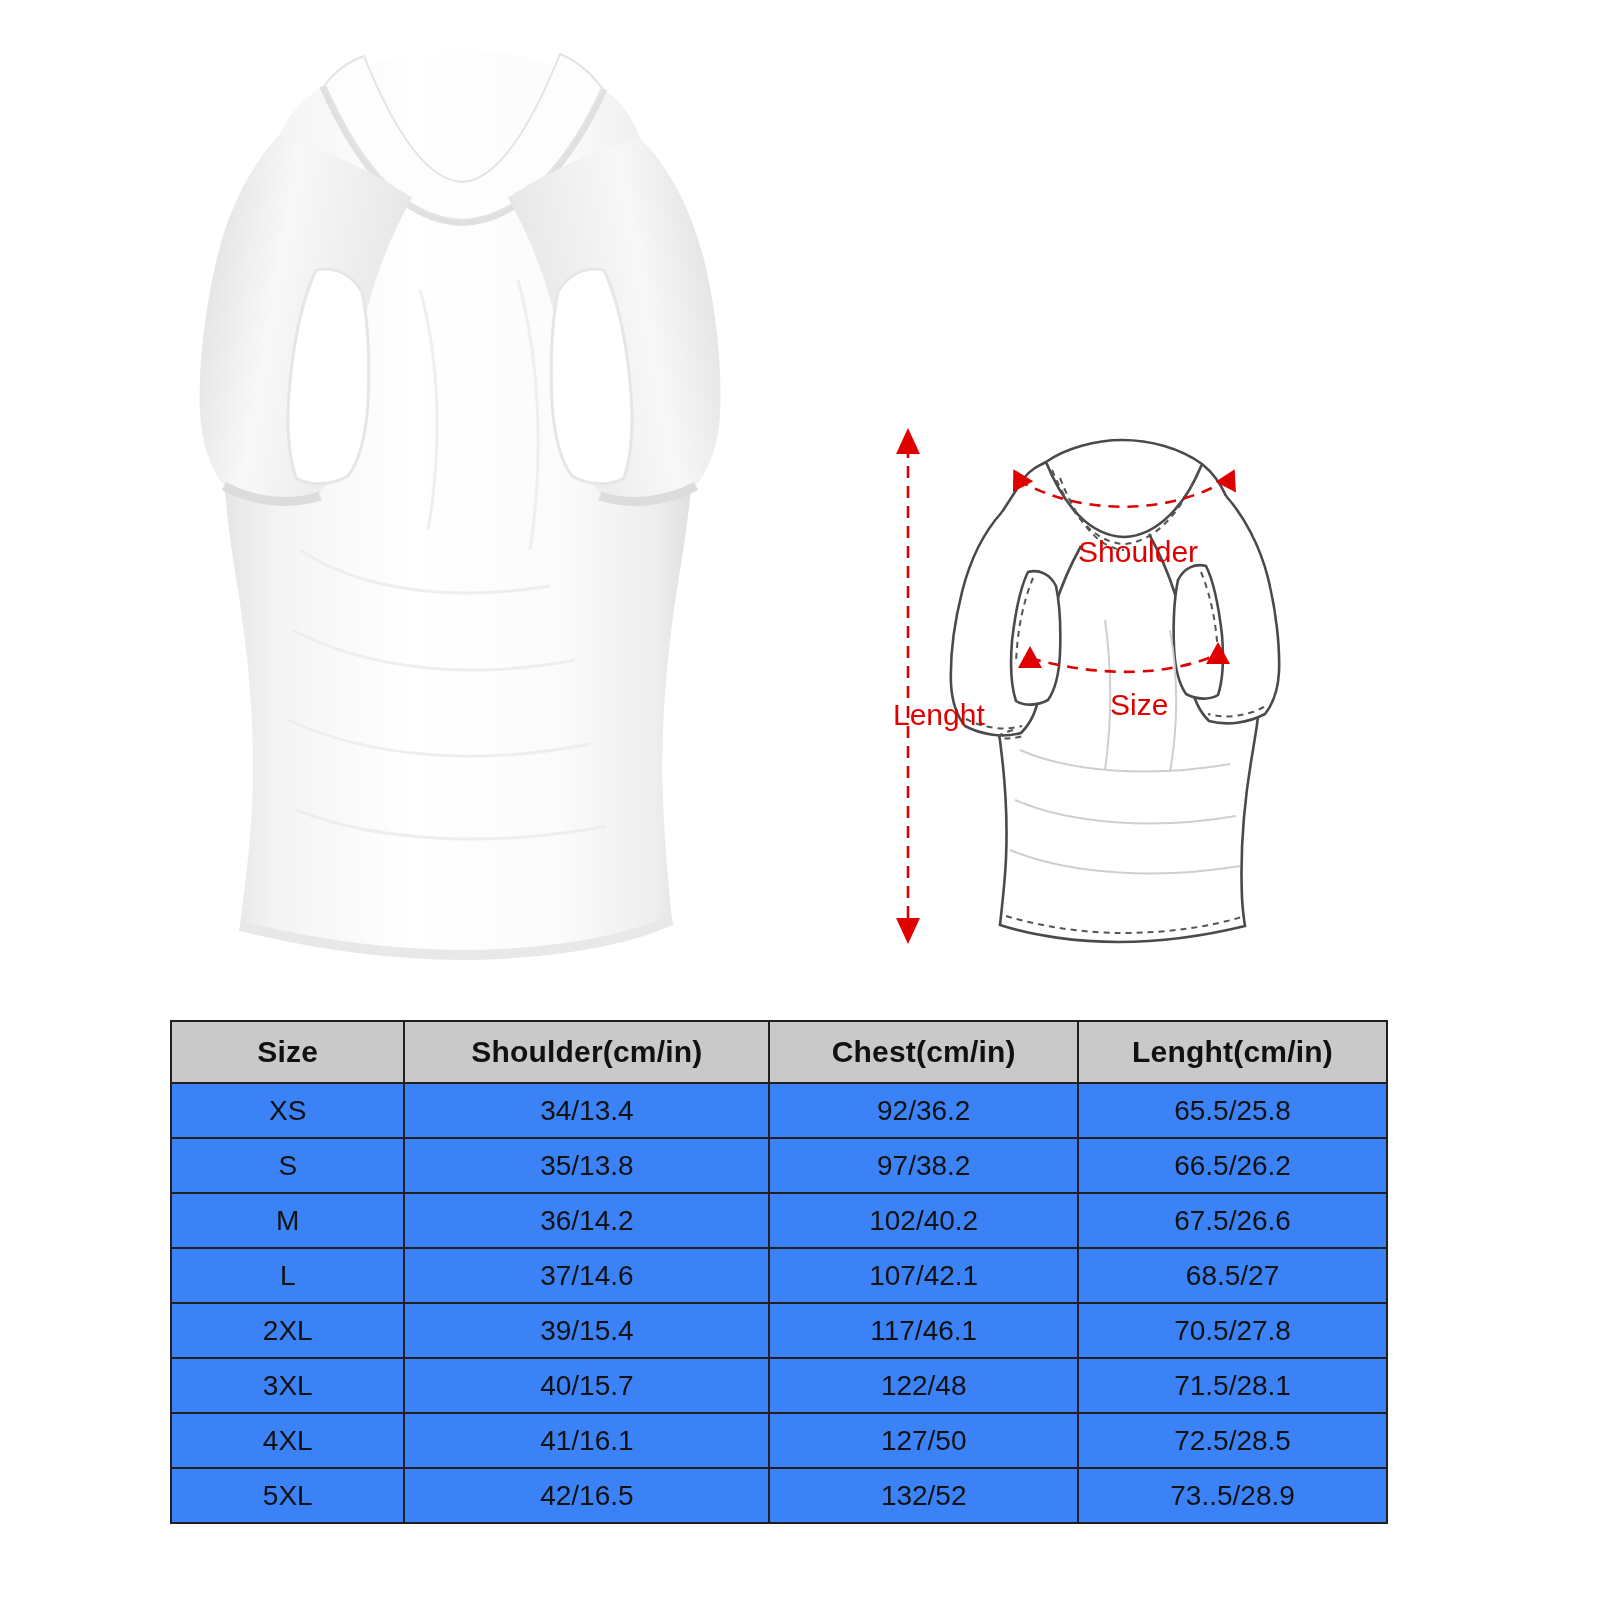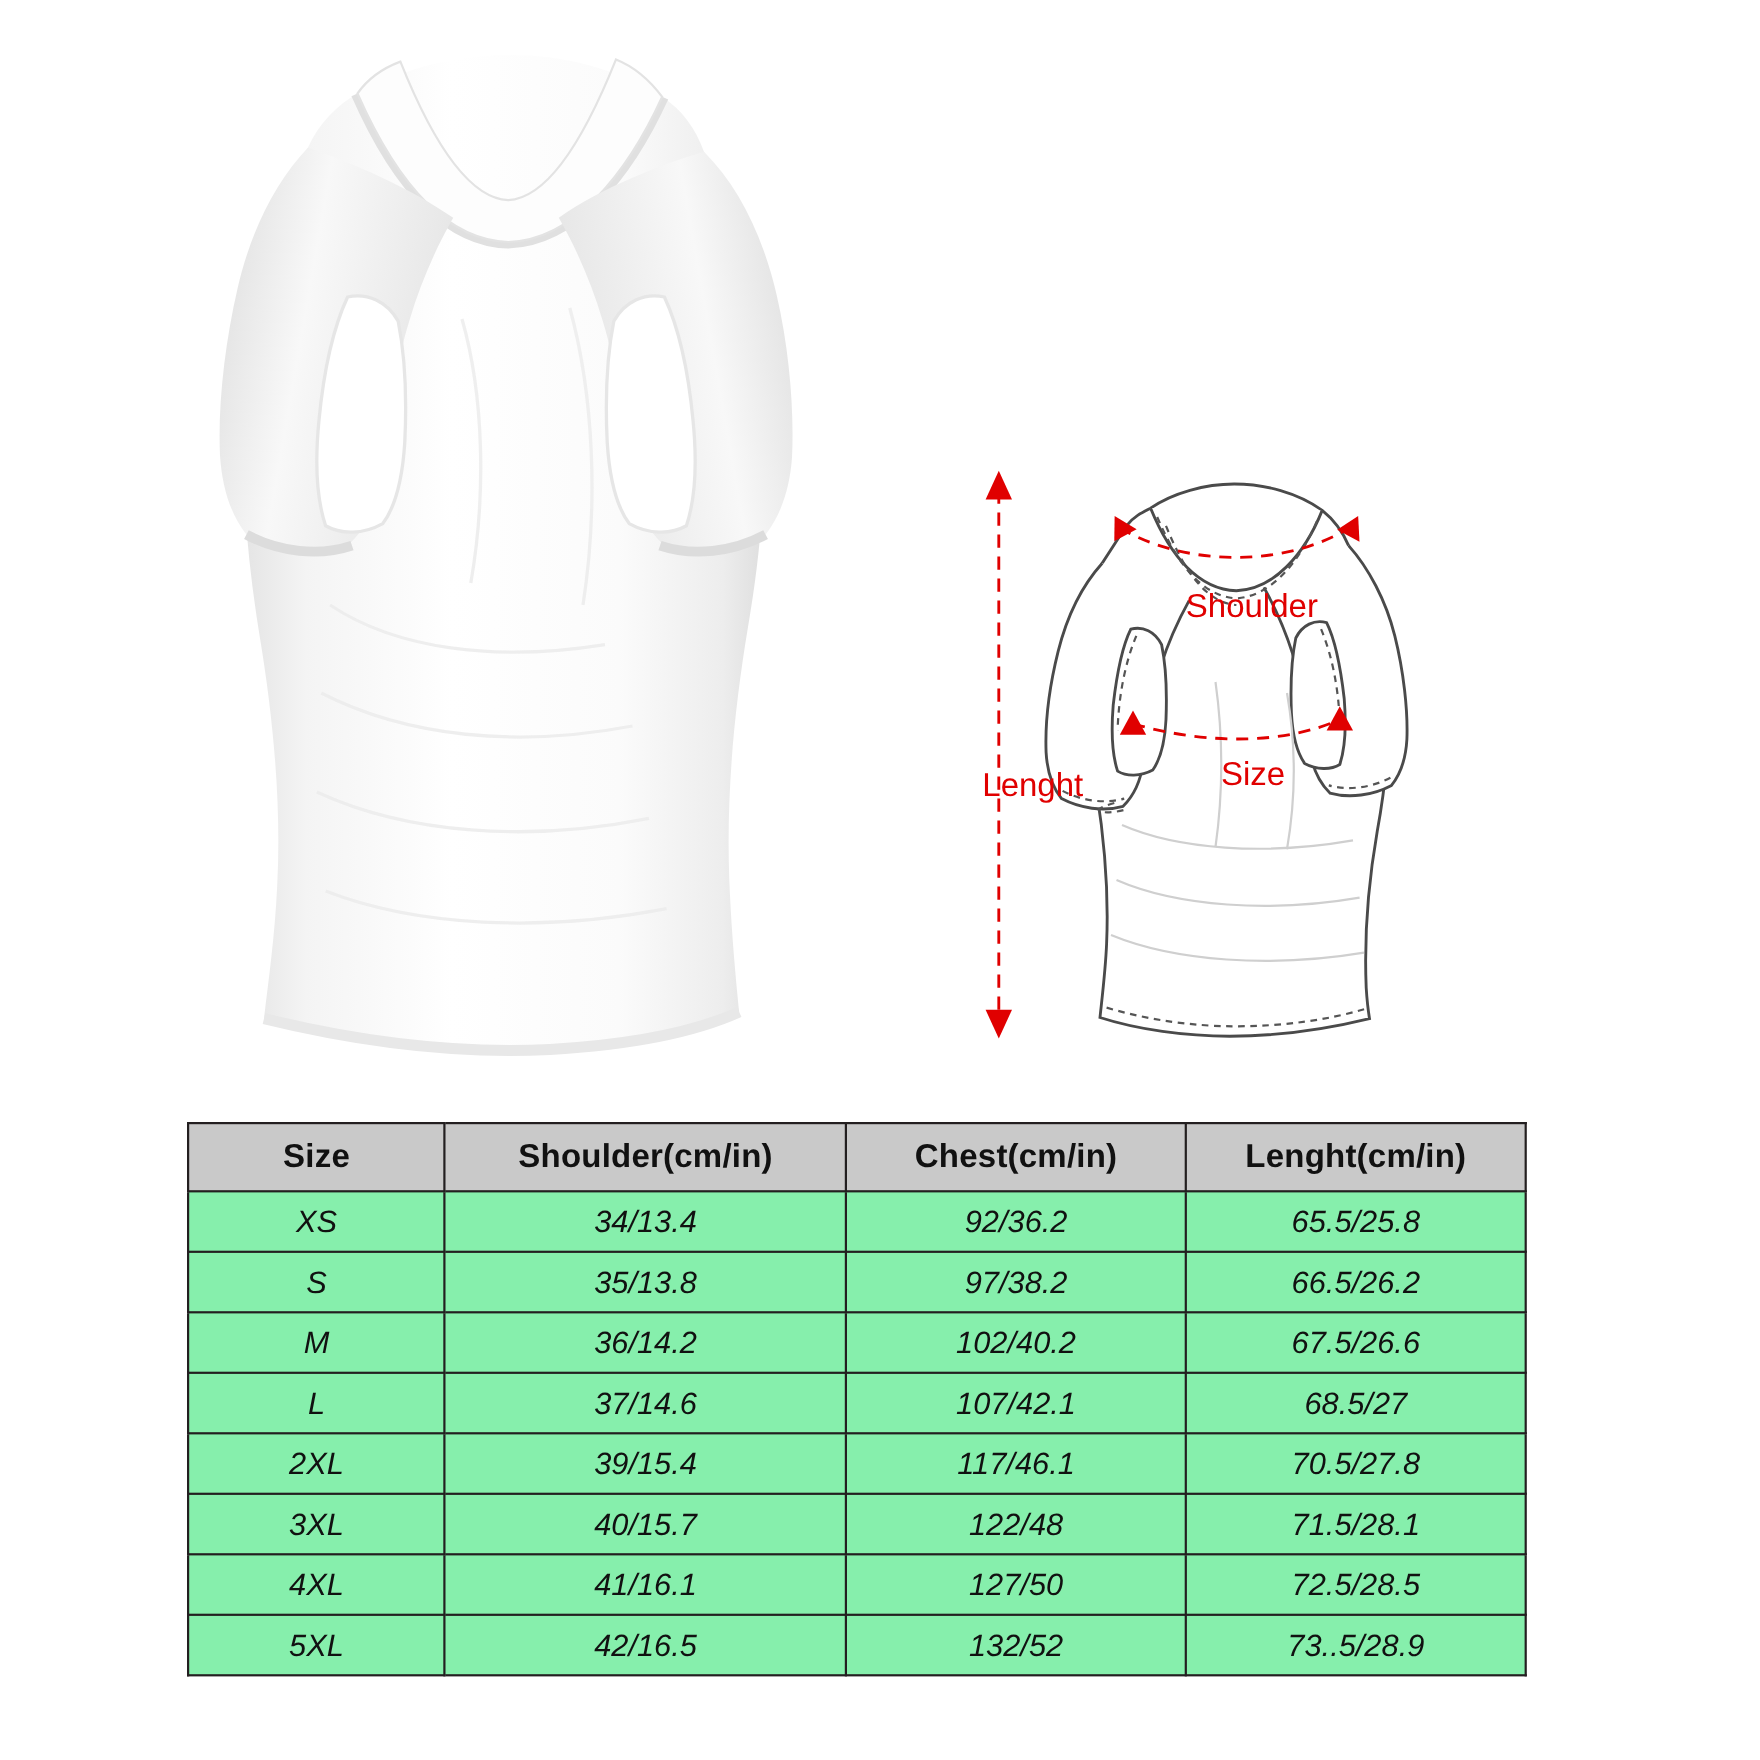--- a/index.html
+++ b/index.html
@@ -74,23 +74,22 @@
   table.size-table th {
     background: #c9c9c9;
     font-size: 30px;
     font-weight: bold;
     height: 58px;
     letter-spacing: 0.2px;
   }
   table.size-table td {
     font-size: 28px;
     height: 51px;
-    background: #86efac;
+    background: #3b82f6;
     font-weight: normal;
-    font-style: italic;
   }
   table.size-table col.c0 { width: 19.2%; }
   table.size-table col.c1 { width: 30.0%; }
   table.size-table col.c2 { width: 25.4%; }
   table.size-table col.c3 { width: 25.4%; }
 </style>
 </head>
 <body>
 
 <div class="illustration-area">

